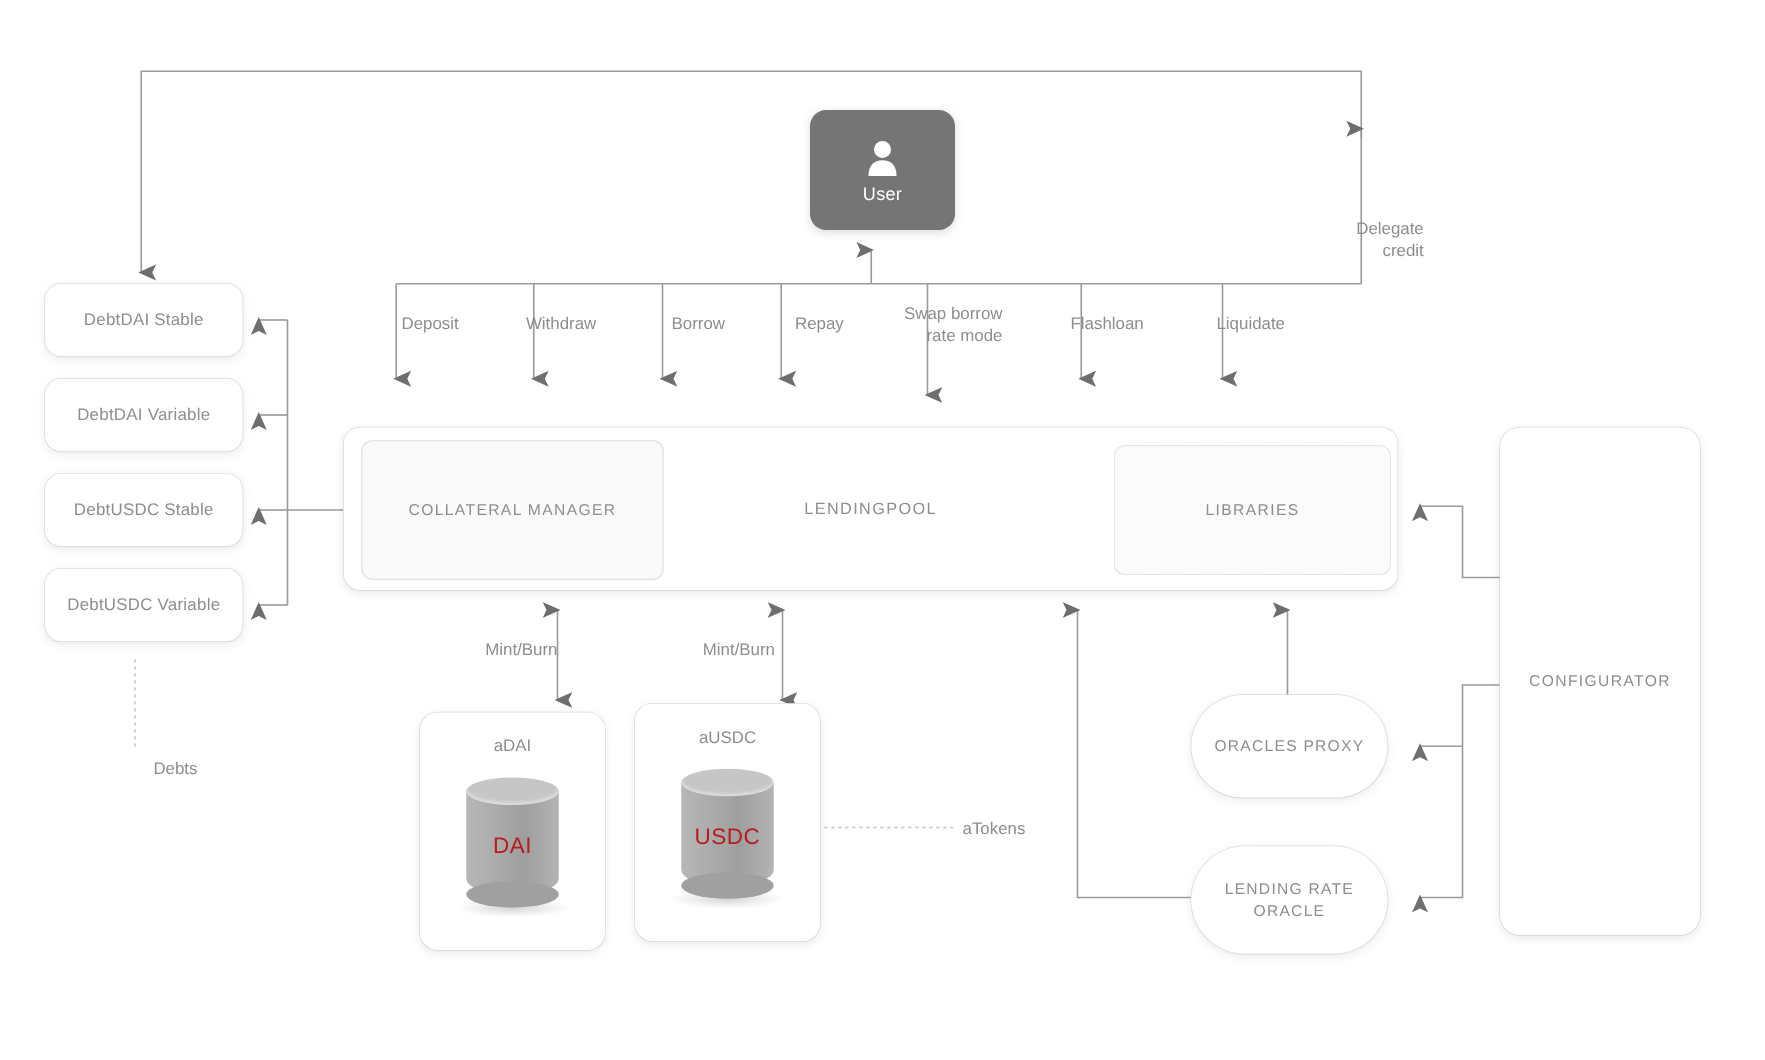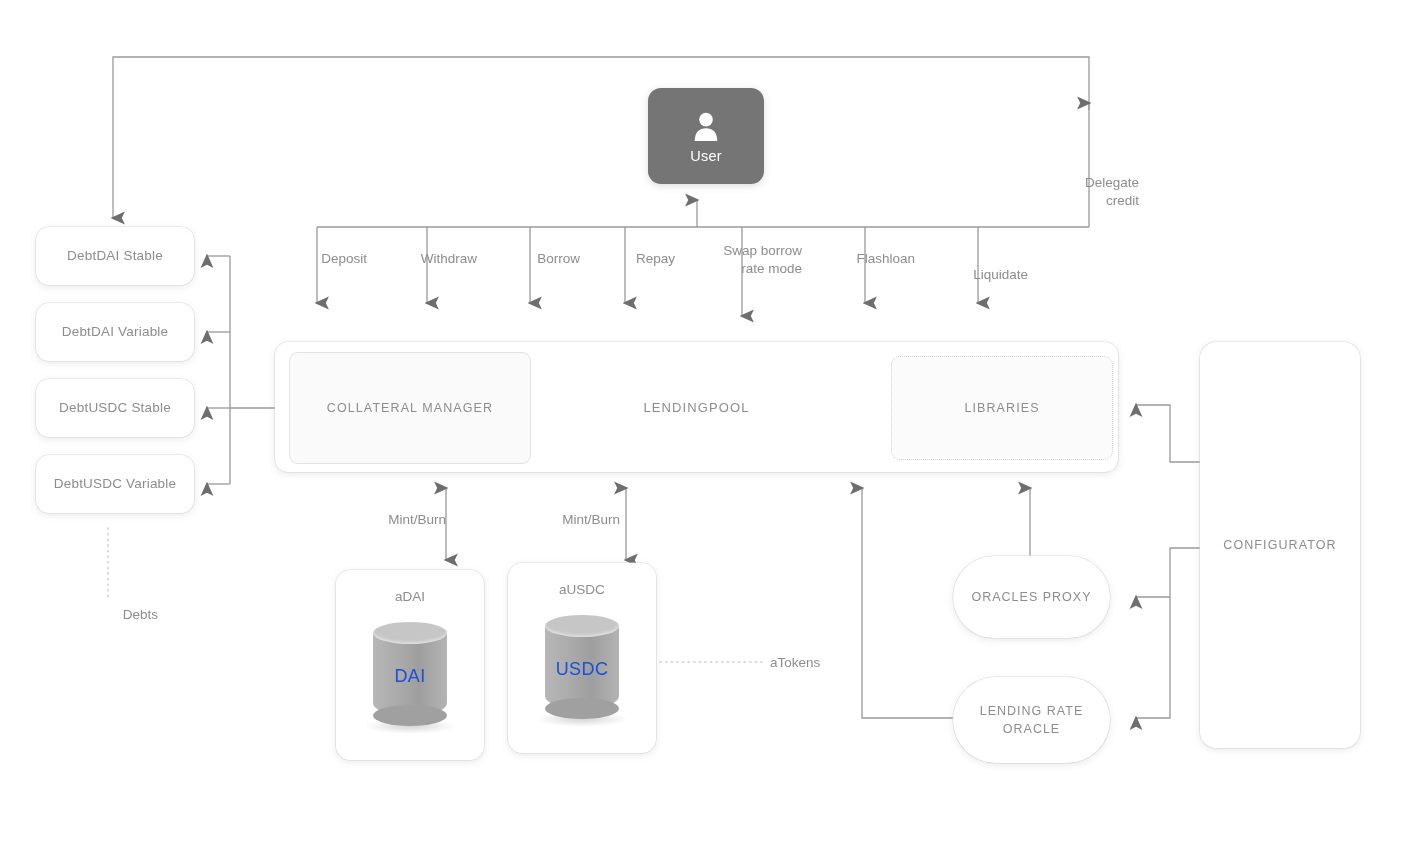--- a/index.html
+++ b/index.html
@@ -103,21 +103,21 @@
   .cyl-bot-shade{
     position:absolute;left:0;top:83px;width:74px;height:21px;
     background:#a0a0a0;border-radius:50%;
   }
   .cyl-shadow{
     position:absolute;left:-9px;top:96px;width:92px;height:16px;
     background:radial-gradient(ellipse at 50% 50%, rgba(150,150,150,.40) 0%, rgba(150,150,150,0) 70%);
   }
   .cyl-text{
     position:absolute;left:0;right:0;top:44px;
-    text-align:center;color:#1d4ed8;font-size:18px;letter-spacing:.4px;
+    text-align:center;color:#b91c1c;font-size:18px;letter-spacing:.4px;
   }
 
   
   .pill{
     border-radius:48px;
     display:flex;align-items:center;justify-content:center;
     text-align:center;
   }
   .pill .card-label{font-size:12.5px;letter-spacing:1px;line-height:1.45;}
 
@@ -221,21 +221,21 @@
   </div>
   <div class="flabel" style="left:58px;top:606px;width:100px;">Debts</div>
 
   <div class="flabel" style="left:267px;top:250px;width:100px;">Deposit</div>
   <div class="flabel" style="left:377px;top:250px;width:100px;">Withdraw</div>
   <div class="flabel" style="left:480px;top:250px;width:100px;">Borrow</div>
   <div class="flabel" style="left:575px;top:250px;width:100px;">Repay</div>
   <div class="flabel" style="left:682px;top:242px;width:120px;">Swap borrow
 rate mode</div>
   <div class="flabel" style="left:815px;top:250px;width:100px;">Flashloan</div>
-  <div class="flabel" style="left:928px;top:250px;width:100px;margin-top:16px;">Liquidate</div>
+  <div class="flabel" style="left:928px;top:250px;width:100px;">Liquidate</div>
 
   <div class="flabel" style="left:1039px;top:174px;width:100px;">Delegate
 credit</div>
 
   <div class="node card lendingpool">
     <div class="lp-title">LENDINGPOOL</div>
     <div class="inner-panel panel-solid">
       <span>COLLATERAL
 MANAGER</span>
     </div>

